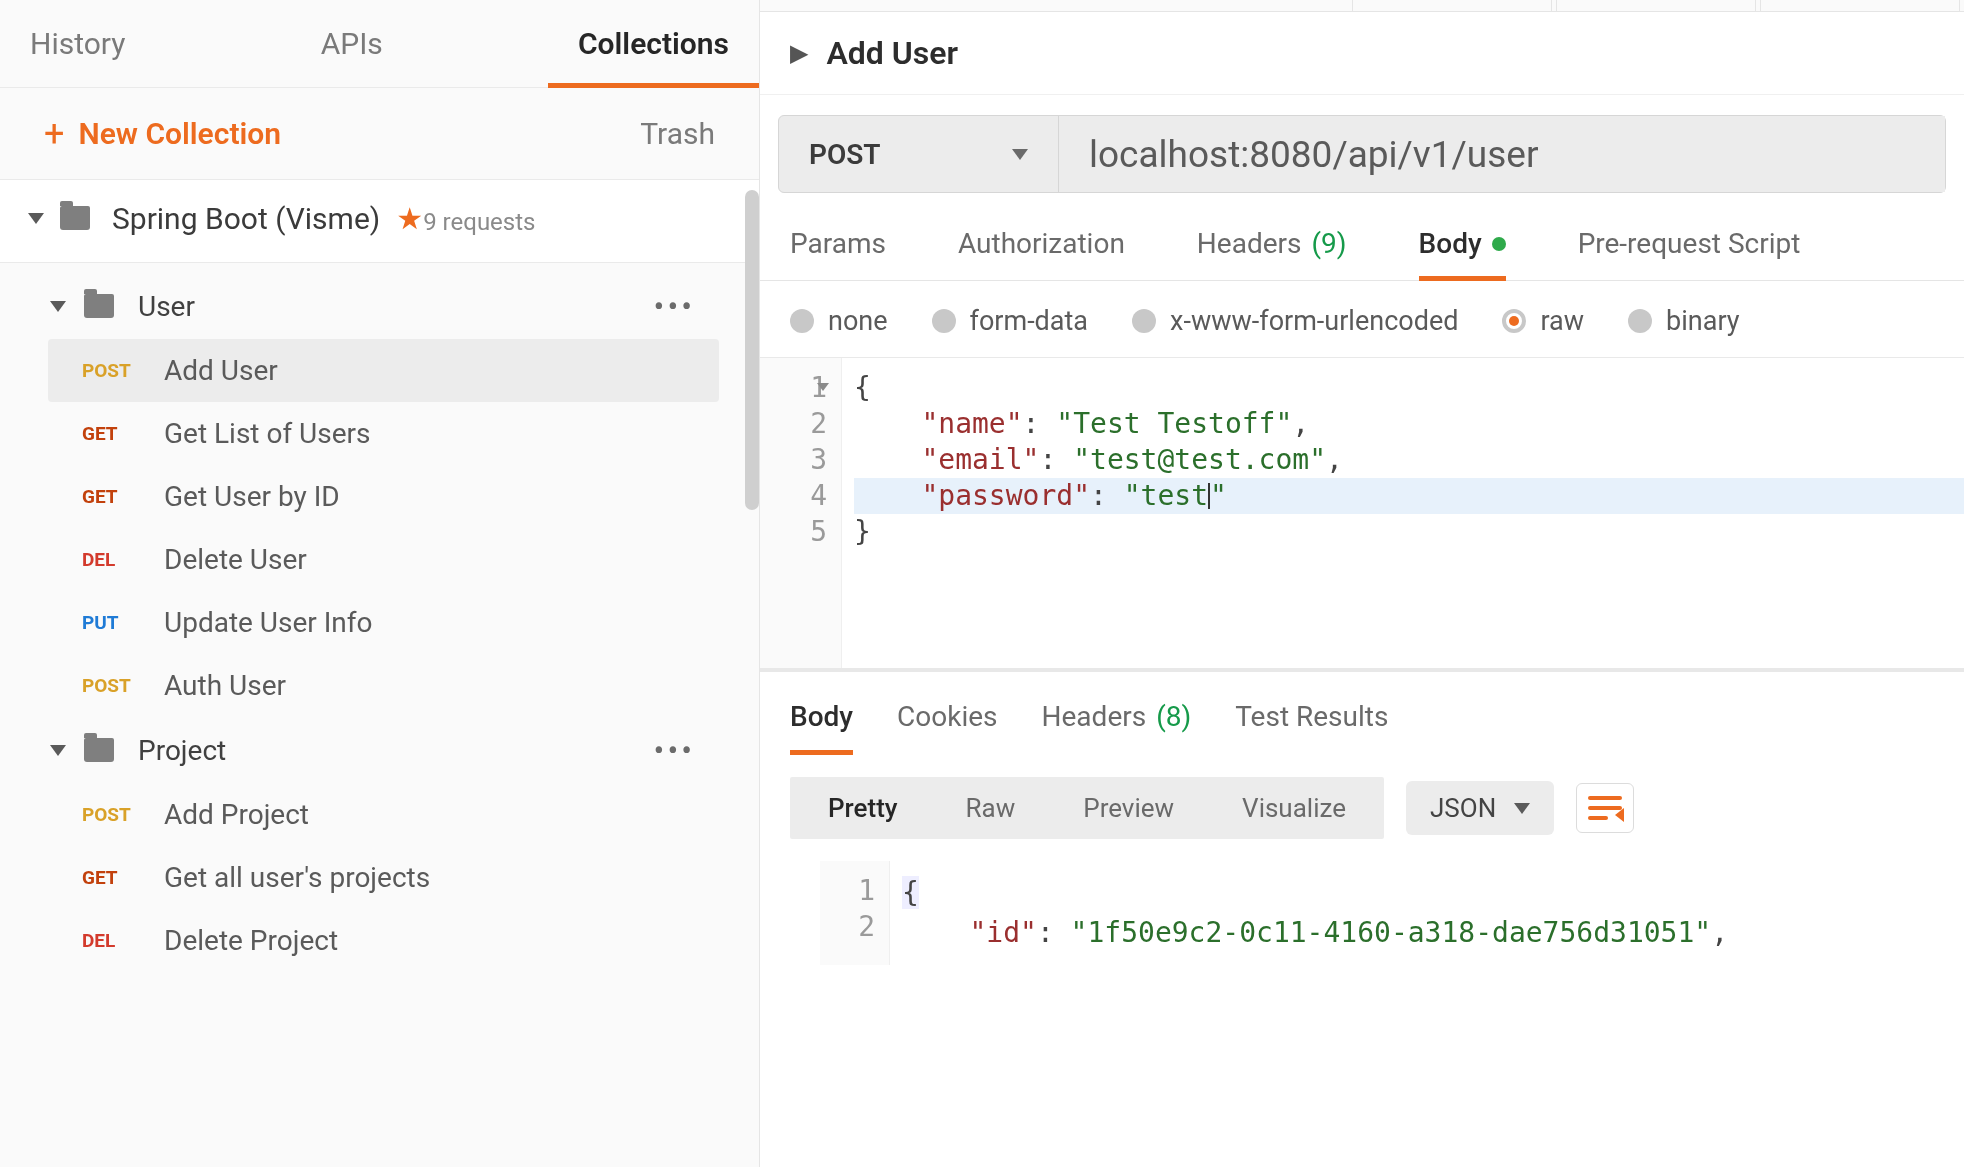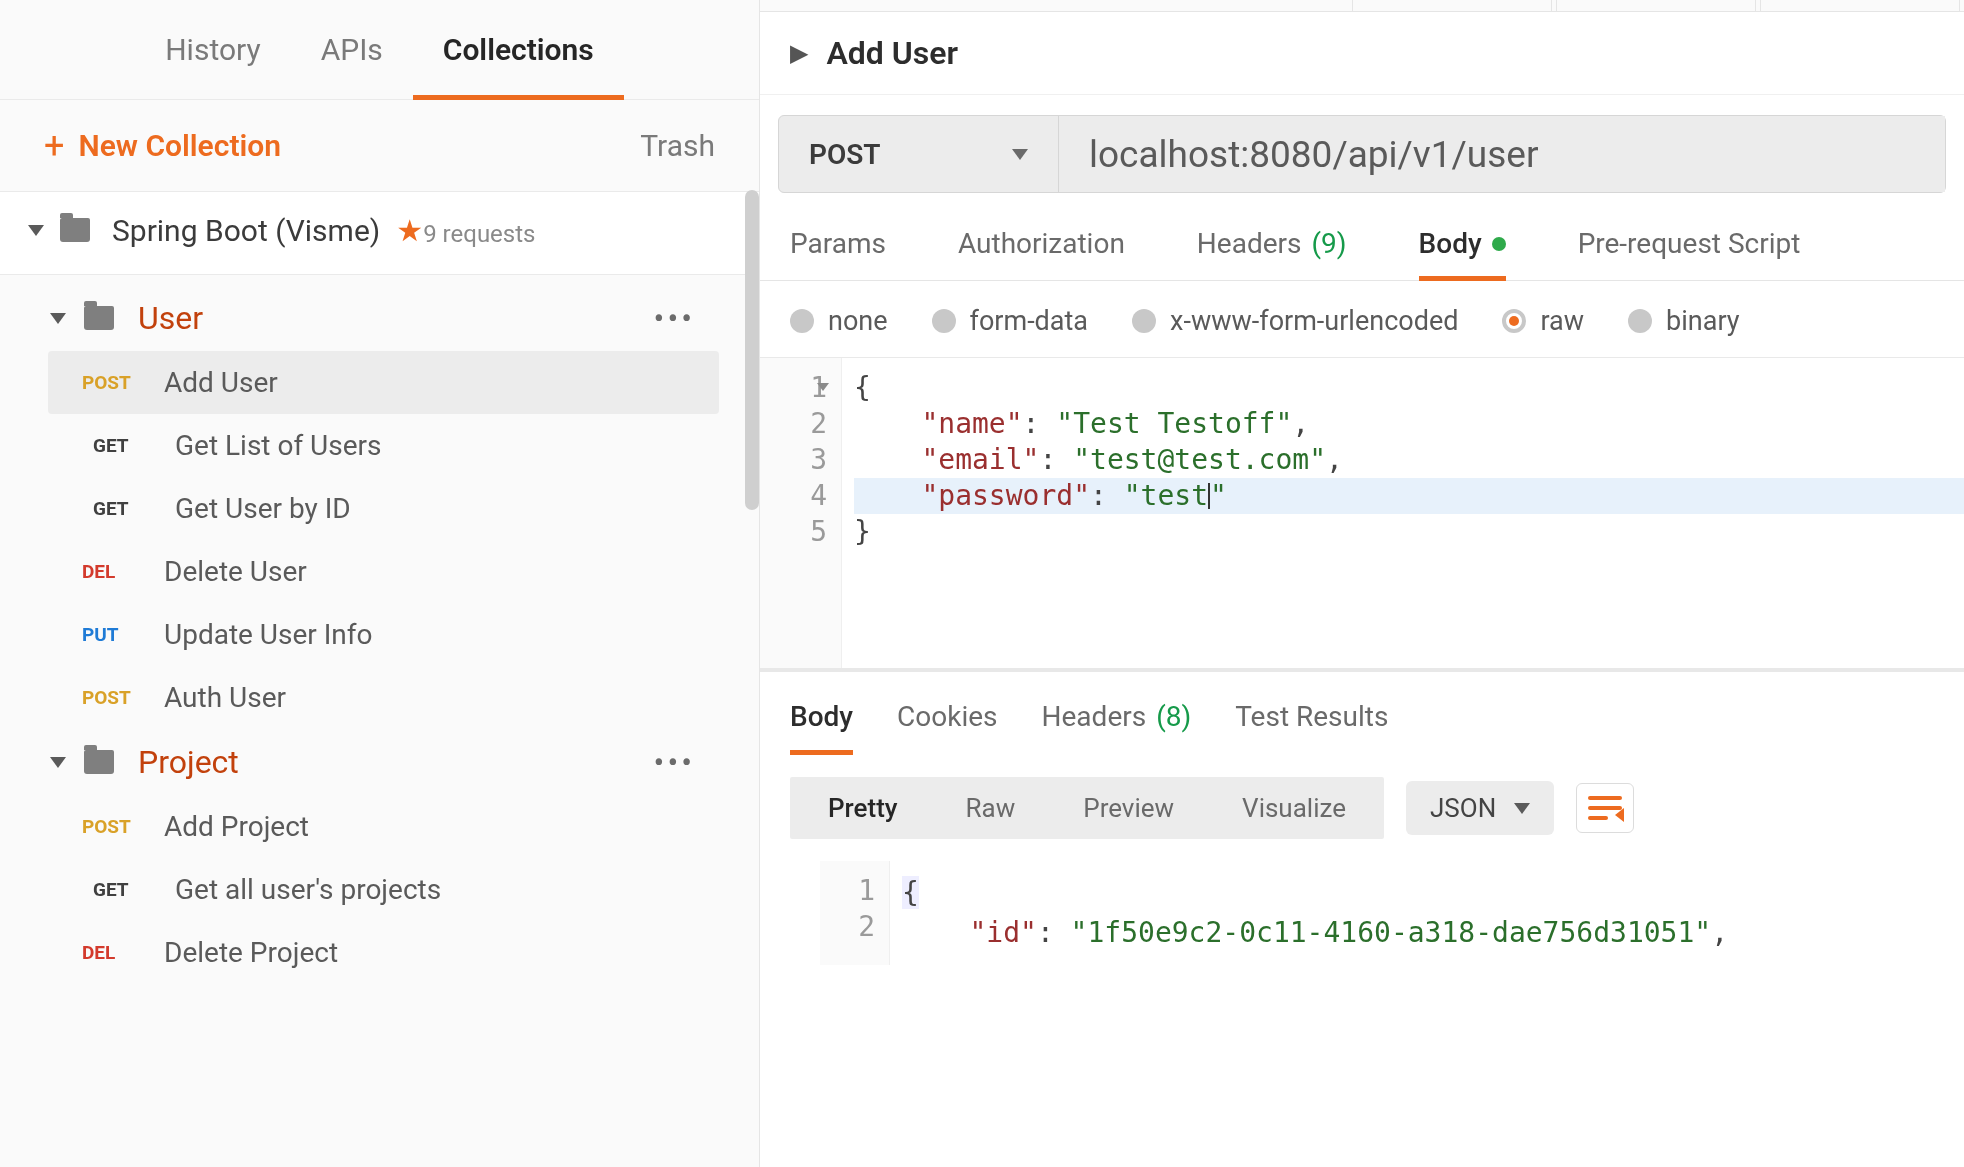--- a/index.html
+++ b/index.html
@@ -26,23 +26,23 @@
     position: absolute;
     right: 0;
     top: 190px;
     width: 14px;
     height: 320px;
     background: #cfcfcf;
     border-radius: 7px;
   }
   .sidebar-tabs {
     display: flex;
-    justify-content: center;
+    justify-content: space-between;
     align-items: center;
-    height: 100px;
+    height: 88px;
     border-bottom: 1px solid #eaeaea;
     background: #fafafa;
   }
   .sidebar-tab {
     font-size: 30px;
     color: #7a7a7a;
     height: 100%;
     display: flex;
     align-items: center;
     padding: 0 30px;
@@ -134,21 +134,21 @@
   }
   .star-icon { color: #ed6b1f; font-size: 30px; }
   .collection-subtitle { font-size: 24px; color: #8a8a8a; margin-top: 8px; }
 
   .tree { padding-top: 10px; }
   .tree-folder {
     display: flex; align-items: center;
     padding: 14px 0 14px 50px;
     gap: 18px;
   }
-  .tree-folder-label { font-size: 32px; color: #c2410c; }
+  .tree-folder-label { font-size: 28px; color: #404040; }
   .tree-folder-actions {
     margin-left: auto; margin-right: 64px;
     color: #6b6b6b; letter-spacing: 3px; font-size: 32px; cursor: pointer;
   }
   .tree-request {
     display: flex; align-items: center;
     padding: 15px 0 15px 82px;
     gap: 26px;
     font-size: 28px;
     color: #5a5a5a;
@@ -161,21 +161,21 @@
     padding-left: 34px;
     margin-right: 40px;
   }
   .method {
     font-size: 19px;
     font-weight: 700;
     width: 56px;
     text-align: left;
   }
   .m-post { color: #d9a128; }
-  .m-get  { color: #404040; margin-left: 11px; }
+  .m-get  { color: #c2410c; }
   .m-del  { color: #d33a2c; }
   .m-put  { color: #1f7bd6; }
 
   
   .main {
     flex: 1;
     display: flex;
     flex-direction: column;
     background: #ffffff;
   }

